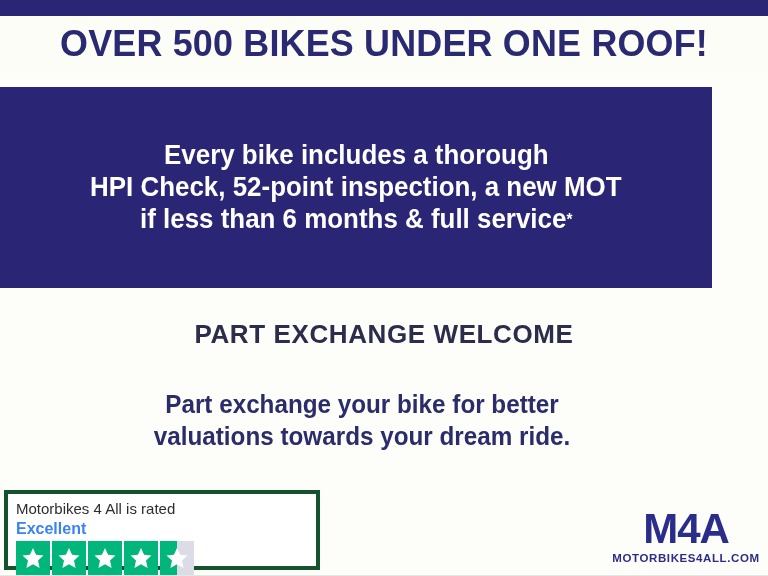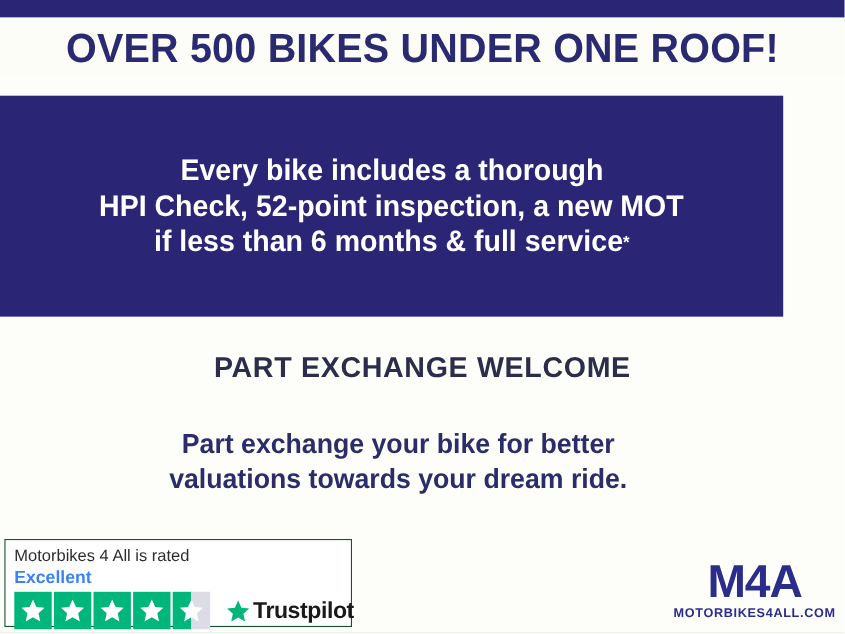--- a/index.html
+++ b/index.html
@@ -108,21 +108,21 @@
     white-space: nowrap;
     transform: scaleX(0.97);
   }
 
   
   .trustpilot {
     position: absolute;
     left: 4px; top: 490px;
     width: 316px; height: 80px;
     background: #ffffff;
-    border: 1px solid #14532d;
+    border: 4px solid #14532d;
     box-sizing: border-box;
     padding: 6px 0 0 8px;
   }
   .tp-rated {
     font-family: "Liberation Sans", sans-serif;
     font-size: 15px;
     color: #2d2d2d;
     line-height: 18px;
     white-space: nowrap;
   }
@@ -260,26 +260,20 @@
           <svg width="24" height="24" viewBox="0 0 24 24">
               <polygon points="12,2 15.09,8.76 22.5,9.5 17,14.5 18.6,22 12,18.2 5.4,22 7,14.5 1.5,9.5 8.91,8.76" fill="#ffffff"></polygon>
             </svg>
         </span>
         <span class="tp-tile half">
           <svg width="24" height="24" viewBox="0 0 24 24">
               <polygon points="12,2 15.09,8.76 22.5,9.5 17,14.5 18.6,22 12,18.2 5.4,22 7,14.5 1.5,9.5 8.91,8.76" fill="#ffffff"></polygon>
             </svg>
         </span>
       </div>
-      <div class="tp-logo">
-        <svg class="tp-logo-star" width="23" height="23" viewBox="0 0 24 24">
-            <polygon points="12,2 15.09,8.76 22.5,9.5 17,14.5 18.6,22 12,18.2 5.4,22 7,14.5 1.5,9.5 8.91,8.76" fill="#00b67a"></polygon>
-          </svg>
-        <span class="tp-logo-text">Trustpilot</span>
-      </div>
     </div>
   </div>
 
   <div class="m4a">
     <div class="m4a-mark">M4A</div>
     <div class="m4a-sub">MOTORBIKES4ALL.COM</div>
   </div>
 
 </div>
 

